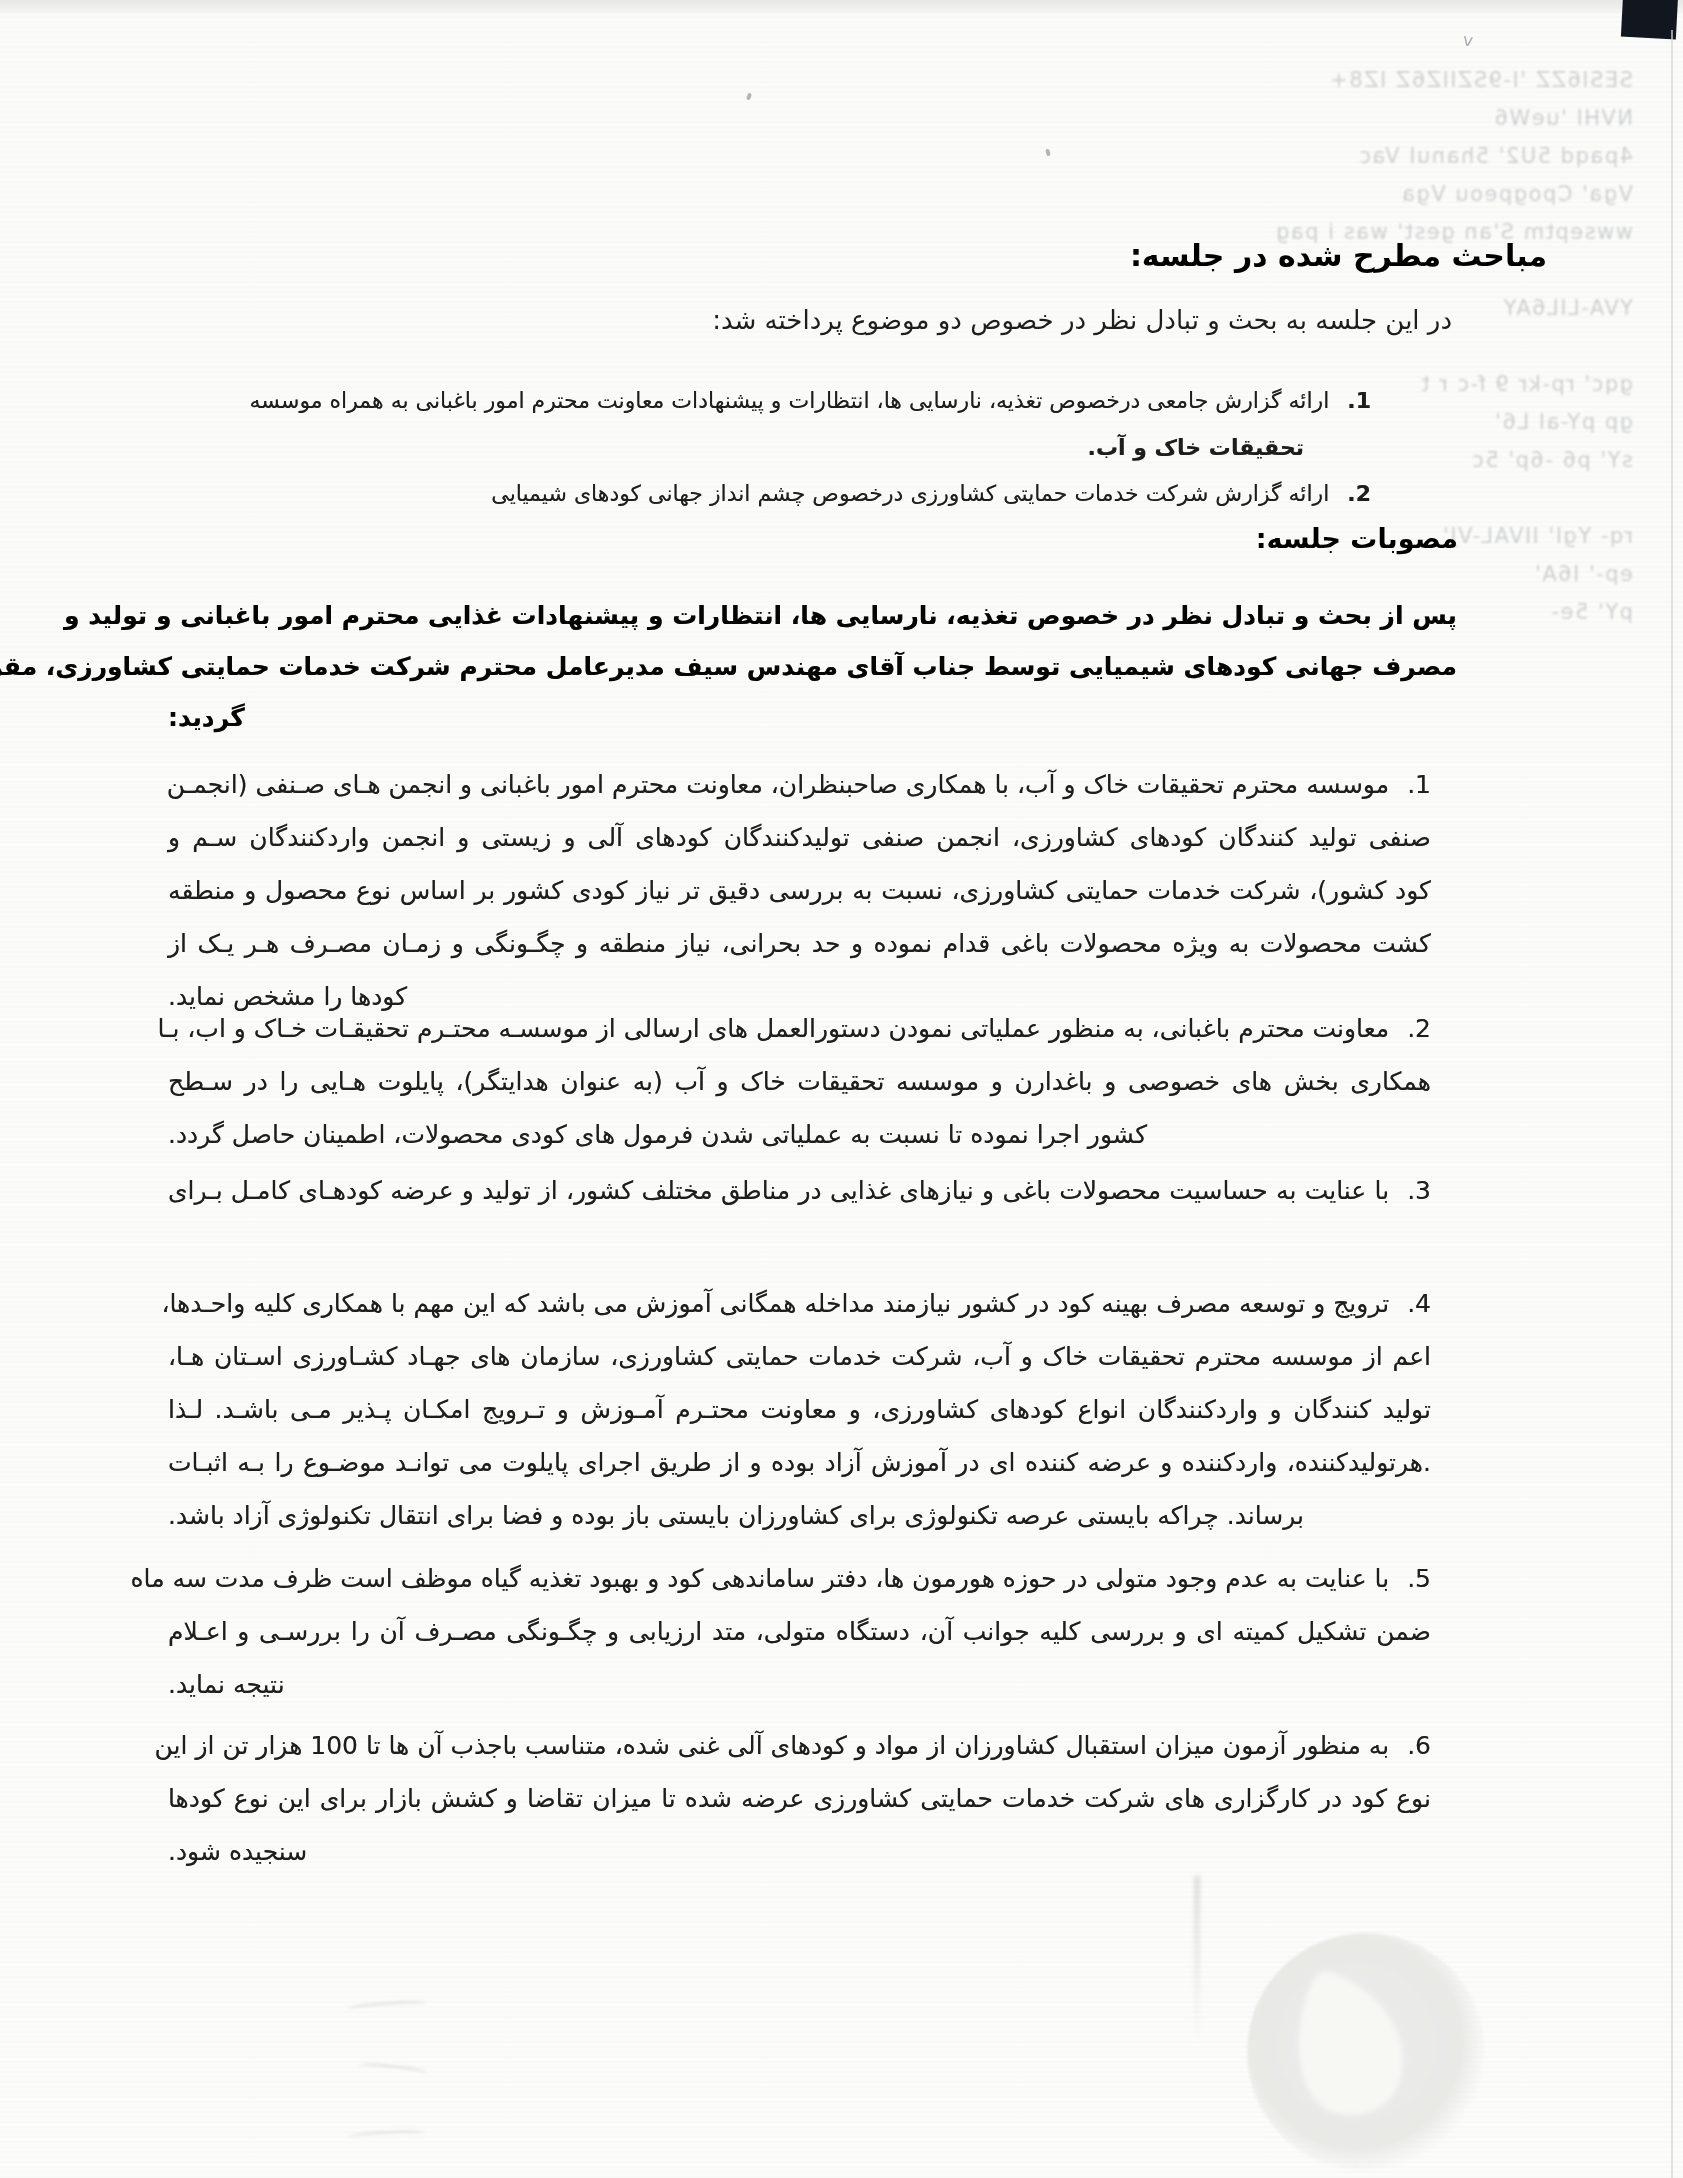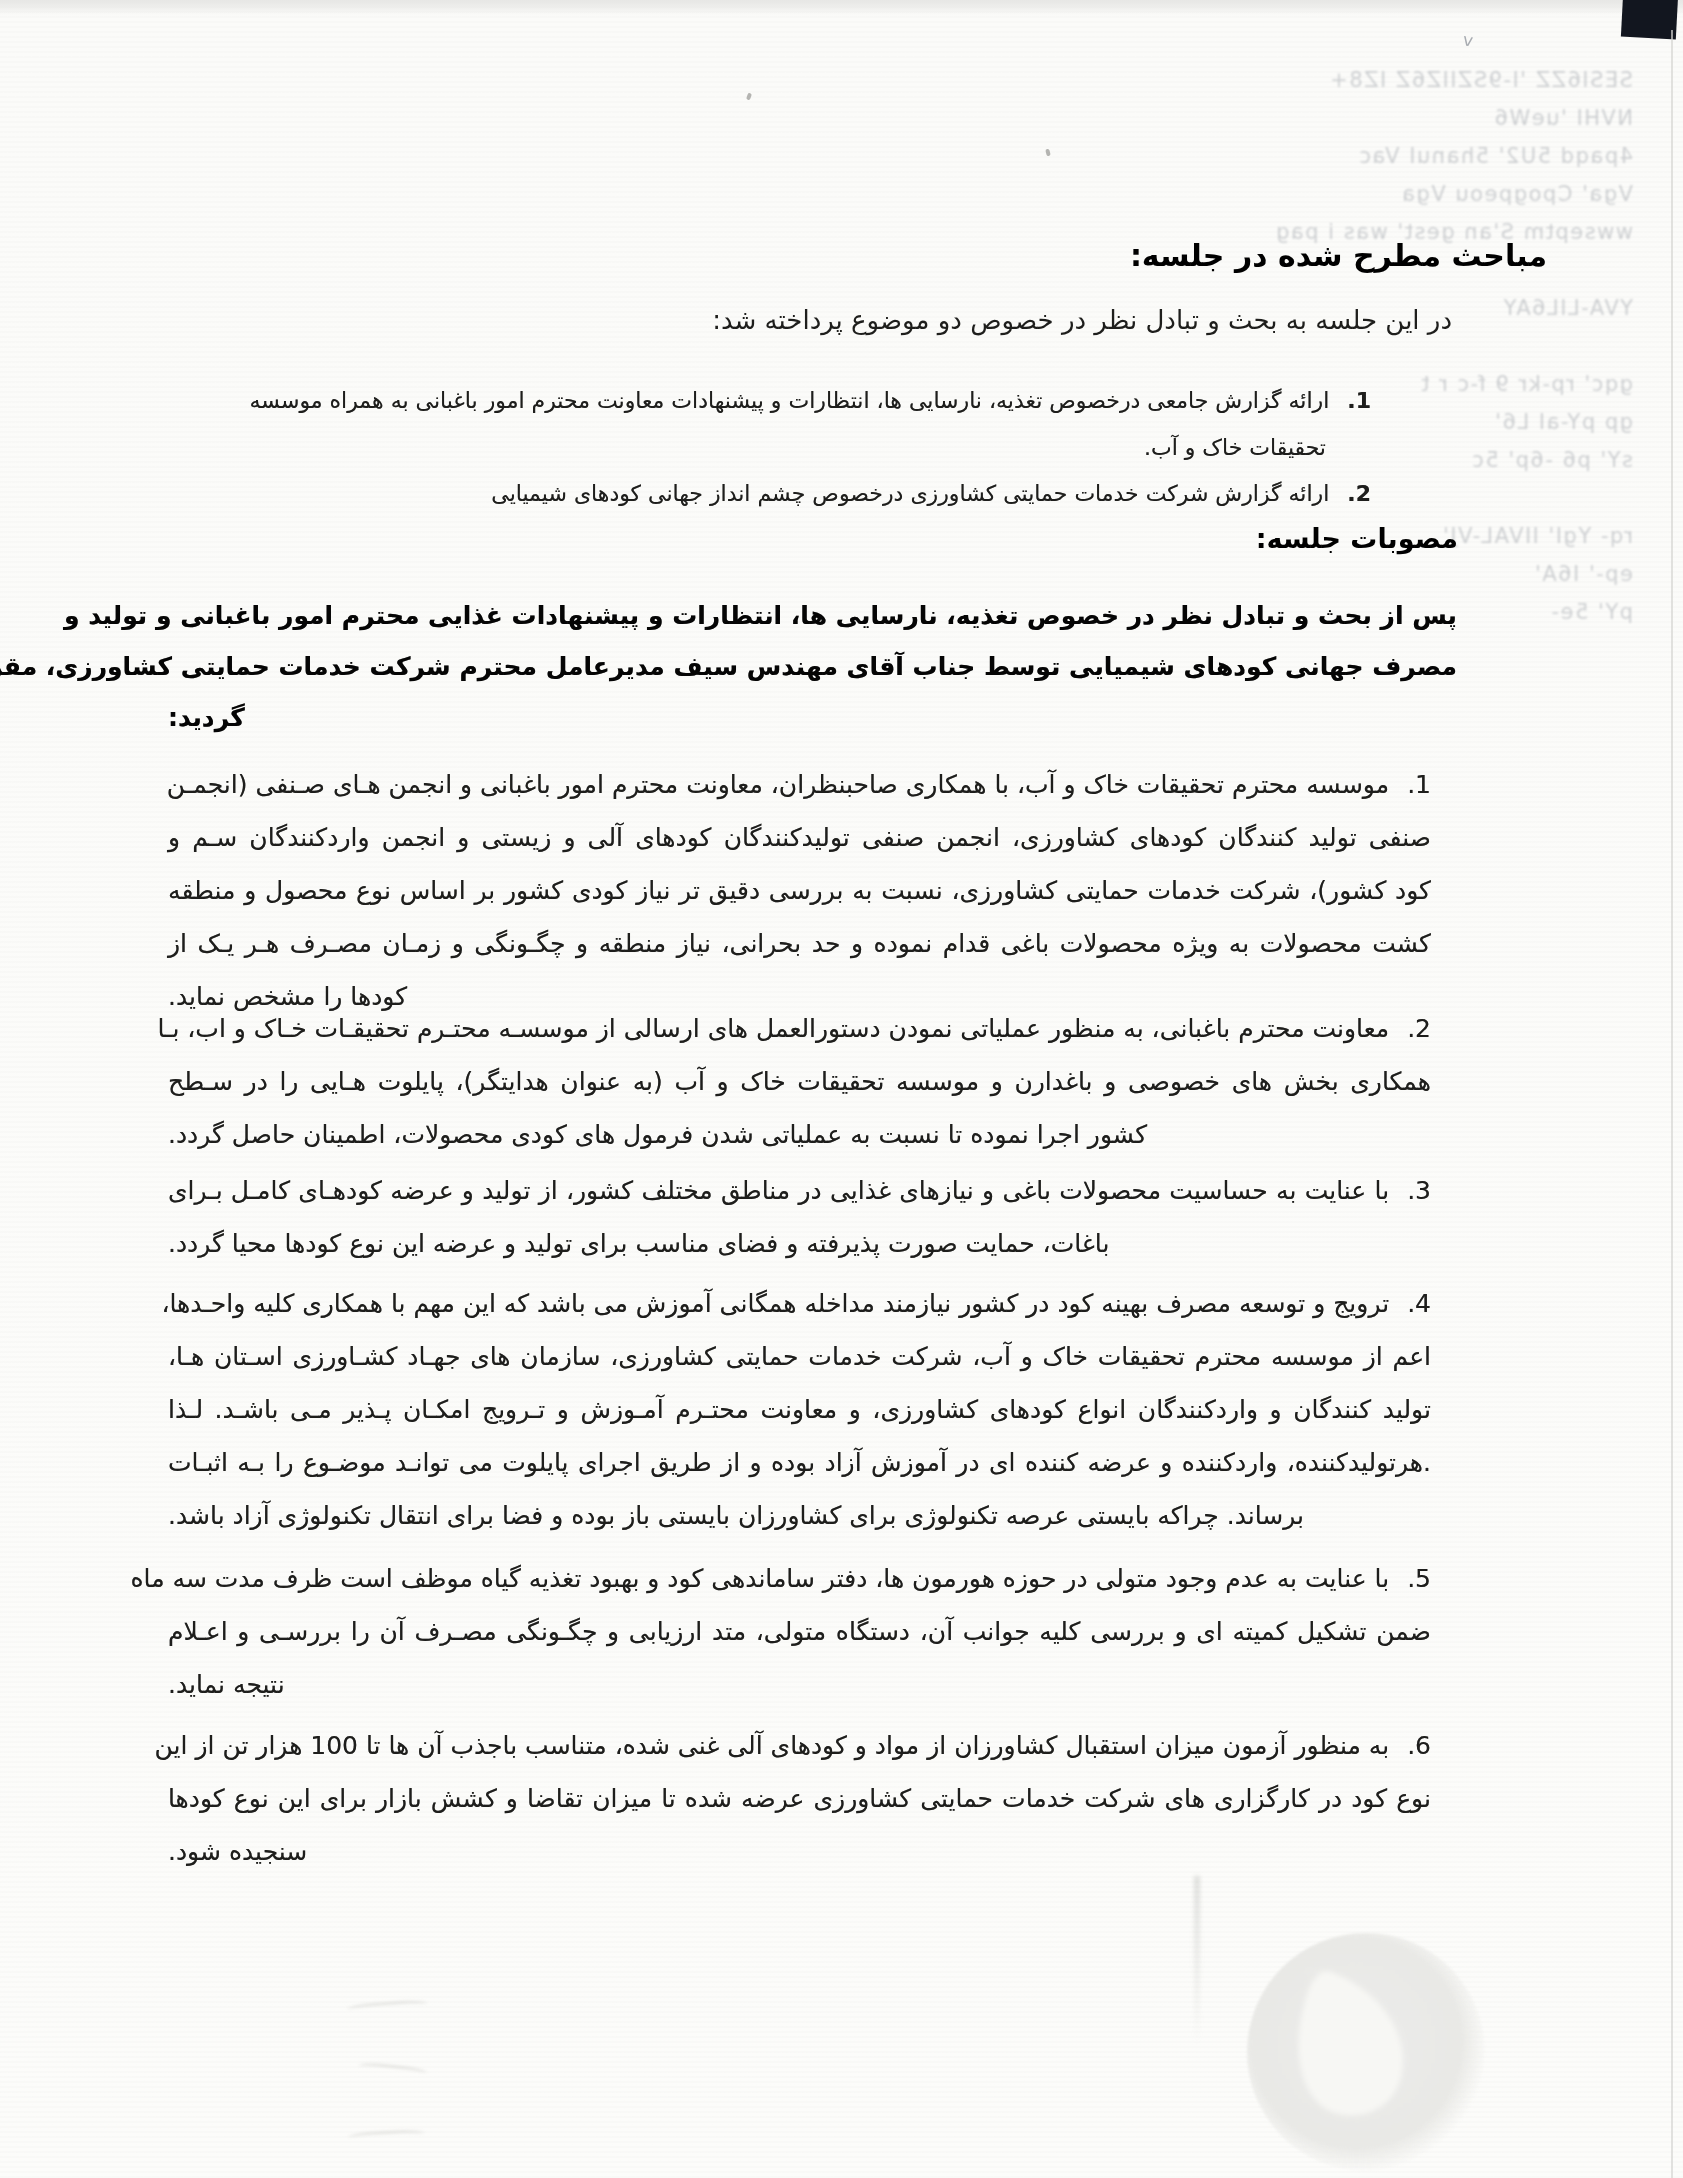--- a/index.html
+++ b/index.html
@@ -54,21 +54,21 @@
   .tblock{position:absolute;}
   .title{top:236px;right:136px;font-size:30px;font-weight:700;color:#000;
     white-space:nowrap;line-height:40px;}
   .intro{top:300px;right:231px;font-size:26px;white-space:nowrap;line-height:40px;}
   .heading{top:513px;right:225px;font-size:27px;font-weight:700;color:#000;
     white-space:nowrap;line-height:40px;margin-top:6px;}
   .preamble{top:590px;right:226px;left:168px;font-size:25px;font-weight:700;color:#050505;}
   .preamble .row{line-height:51px;}
   .listA{right:312px;font-size:22px;}
   .listA .row{line-height:47px;white-space:nowrap;text-align:right;}
-  .listA .row:not(:first-child){margin-right:45px;}
+  .listA .row:not(:first-child){margin-right:67px;font-weight:bold;}
   .listA .num{font-weight:700;}
   #a1{top:377px;}
   #a2{top:470px;}
   .res{right:252px;left:168px;font-size:25px;}
   .res .row{line-height:53px;}
   #r1{top:758px;}
   #r2{top:1002px;}
   #r3{top:1164px;}
   #r4{top:1277px;}
   #r5{top:1552px;}
@@ -133,21 +133,20 @@
       <div class="row">کشت محصولات به ویژه محصولات باغی قدام نموده و حد بحرانی، نیاز منطقه و چگـونگی و زمـان مصـرف هـر یـک از</div>
       <div class="row last">کودها را مشخص نماید.</div>
     </div>
   <div class="tblock res" id="r2">
       <div class="row"><span class="num">2.</span>معاونت محترم باغبانی، به منظور عملیاتی نمودن دستورالعمل های ارسالی از موسسـه محتـرم تحقیقـات خـاک و اب، بـا</div>
       <div class="row">همکاری بخش های خصوصی و باغدارن و موسسه تحقیقات خاک و آب (به عنوان هدایتگر)،  پایلوت هـایی را در سـطح</div>
       <div class="row last">کشور اجرا نموده تا نسبت به عملیاتی شدن فرمول های کودی محصولات، اطمینان حاصل گردد.</div>
     </div>
   <div class="tblock res" id="r3">
       <div class="row"><span class="num">3.</span>با عنایت به حساسیت محصولات باغی و نیازهای غذایی در مناطق مختلف کشور، از تولید و عرضه کودهـای کامـل بـرای</div>
-      <div class="row last">باغات، حمایت صورت پذیرفته و فضای مناسب برای تولید و عرضه این نوع کودها محیا گردد.</div>
     </div>
   <div class="tblock res" id="r4">
       <div class="row"><span class="num">4.</span>ترویج و توسعه مصرف بهینه کود در کشور نیازمند مداخله همگانی آموزش می باشد که این مهم با همکاری کلیه واحـدها،</div>
       <div class="row">اعم از موسسه محترم تحقیقات خاک و آب، شرکت خدمات حمایتی کشاورزی، سازمان های جهـاد کشـاورزی اسـتان هـا،</div>
       <div class="row">تولید کنندگان و واردکنندگان انواع کودهای کشاورزی، و معاونت محتـرم آمـوزش و تـرویج امکـان پـذیر مـی باشـد. لـذا</div>
       <div class="row">.هرتولیدکننده، واردکننده و عرضه کننده ای در آموزش آزاد بوده و از طریق اجرای پایلوت می توانـد موضـوع را بـه اثبـات</div>
       <div class="row last">برساند. چراکه بایستی عرصه تکنولوژی برای کشاورزان بایستی باز بوده و فضا برای انتقال تکنولوژی آزاد باشد.</div>
     </div>
   <div class="tblock res" id="r5">
       <div class="row"><span class="num">5.</span>با عنایت به عدم وجود متولی در حوزه هورمون ها، دفتر ساماندهی کود و بهبود تغذیه گیاه موظف است ظرف مدت سه ماه</div>

